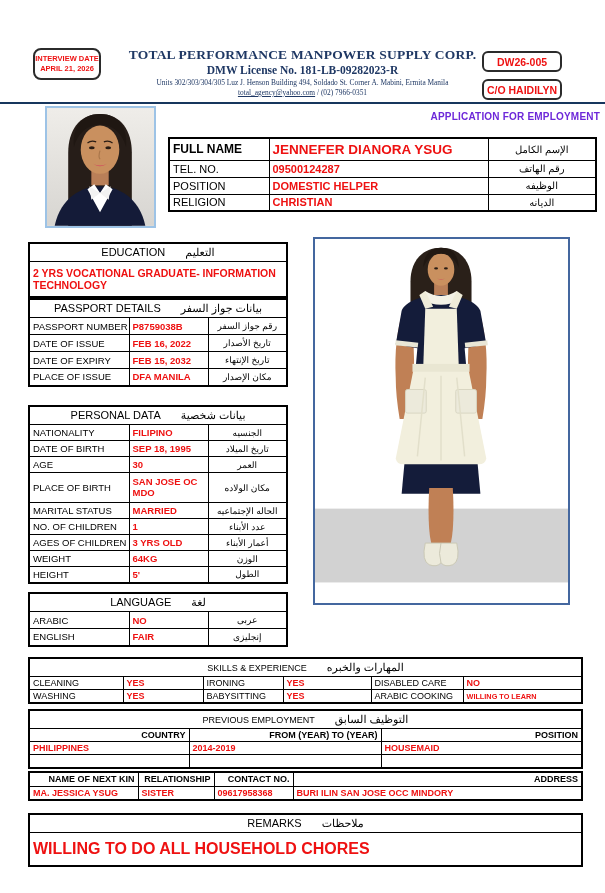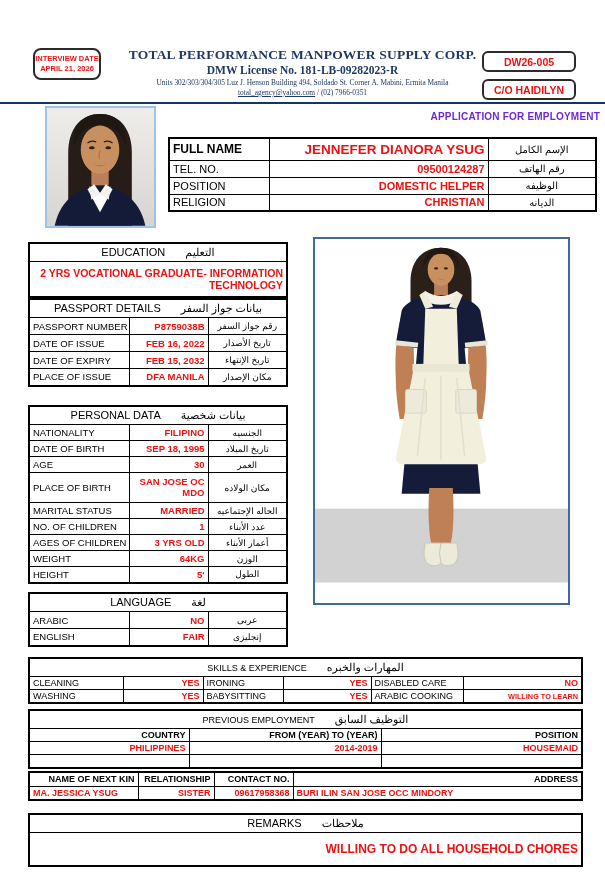--- a/index.html
+++ b/index.html
@@ -12,42 +12,42 @@
   .interview-box{left:33px;top:48px;width:68px;height:32px;border:2px solid #2b2b2b;border-radius:8px;
     color:#ee1111;font-weight:bold;font-size:7.5px;text-align:center;display:flex;flex-direction:column;
     justify-content:center;line-height:1.3;background:#fff}
   .header-center{left:105px;top:47px;width:395px;text-align:center;color:#1f3864;
     font-family:"Liberation Serif",serif}
   .company{font-size:13.5px;font-weight:bold;letter-spacing:.2px}
   .license{font-size:11.5px;font-weight:bold;margin-top:1px}
   .addr{font-size:7.4px;margin-top:2px}
   .contact{font-size:7.4px;margin-top:1px}
   .contact .email{text-decoration:underline}
-  .corner-box{left:482px;width:94px;height:21px;border:2px solid #2b2b2b;border-radius:6px;
+  .corner-box{left:482px;width:80px;height:21px;border:2px solid #2b2b2b;border-radius:6px;
     color:#ee1111;font-weight:bold;font-size:10.5px;display:flex;align-items:center;justify-content:center;background:#fff}
   .code-box{top:51px}
   .co-box{top:79px}
   .header-rule{left:0;top:102px;width:605px;height:2px;background:#17365d}
 
   
   .headshot{left:45px;top:106px;width:111px;height:122px;border:2px solid #9dc3e6;background:#e9e7e3}
   .bodyphoto{left:313px;top:237px;width:257px;height:368px;border:2px solid #44679f;background:#fff}
   .headshot svg,.bodyphoto svg{display:block;width:100%;height:100%}
 
   .doc-title{left:160px;top:111px;width:440px;text-align:right;font-size:10px;font-weight:bold;color:#6d28d9;letter-spacing:.2px}
 
   
   table{border-collapse:collapse;table-layout:fixed;width:100%;border:2px solid #000;background:#fff}
   td{border:1px solid #000;font-size:9.5px;color:#000;padding:1px 3px;overflow:hidden;white-space:nowrap;vertical-align:middle}
   .sec-hdr{text-align:center;font-weight:normal;font-size:11px;padding:2px}
   .sec-hdr .ar-t{margin-right:0;margin-left:10px;font-size:11px}
   .sec-hdr span{display:inline-block}
   .sec-hdr .en-t{margin-right:10px}
   .lbl{text-align:left;font-size:9.5px}
-  .val{text-align:right;color:#ee1111;font-weight:bold;font-size:9.5px}
+  .val{text-align:left;color:#ee1111;font-weight:bold;font-size:9.5px}
   .ar{text-align:center;direction:rtl;font-size:9px}
   .wrap{white-space:normal;line-height:1.15}
   .ctr{text-align:right}
   .bold{font-weight:bold}
 
   
   .applicant-wrap{left:168px;top:137px;width:429px}
   .applicant td{font-size:11px}
   .applicant .r-name td{height:22px}
   .applicant tr td{height:17px}
@@ -71,21 +71,21 @@
   .skills td{height:13px;font-size:9px}
   .skills .val{font-size:9px}
   .skills .fit{font-size:7.3px}
   .employment-wrap{left:28px;top:709px;width:555px}
   .employment td{height:13px;font-size:9px}
   .kin-wrap{left:28px;top:771px;width:555px}
   .kin td{height:14px;font-size:9px}
   .kin .val-left{text-align:left}
   .remarks-wrap{left:28px;top:813px;width:555px}
   .remarks .sec-hdr{height:18px}
-  .remarks .val{height:33px;font-size:12px}
+  .remarks .val{height:33px;font-size:16px}
 </style>
 </head>
 <body>
 
 <div class="page">
 
   <div class="abs interview-box">
     <span>INTERVIEW DATE</span>
     <span>APRIL 21, 2026</span>
   </div>

